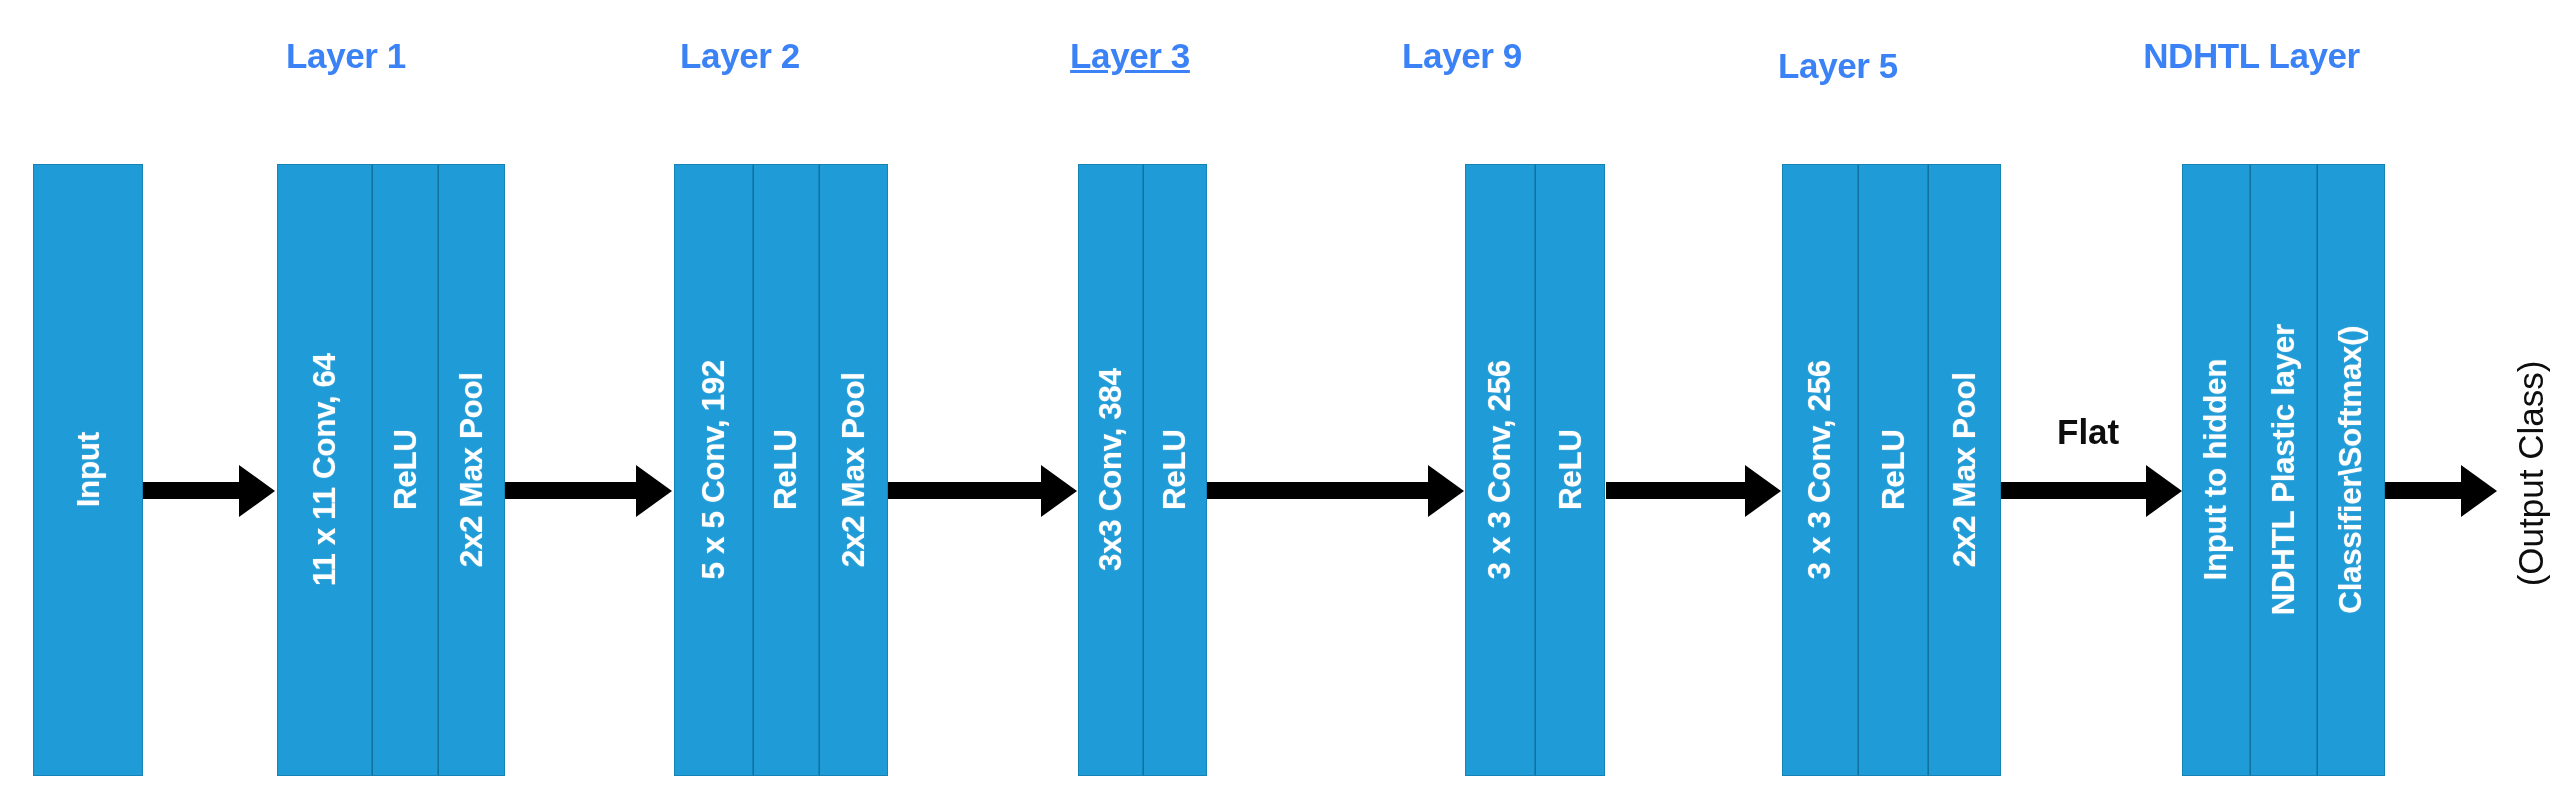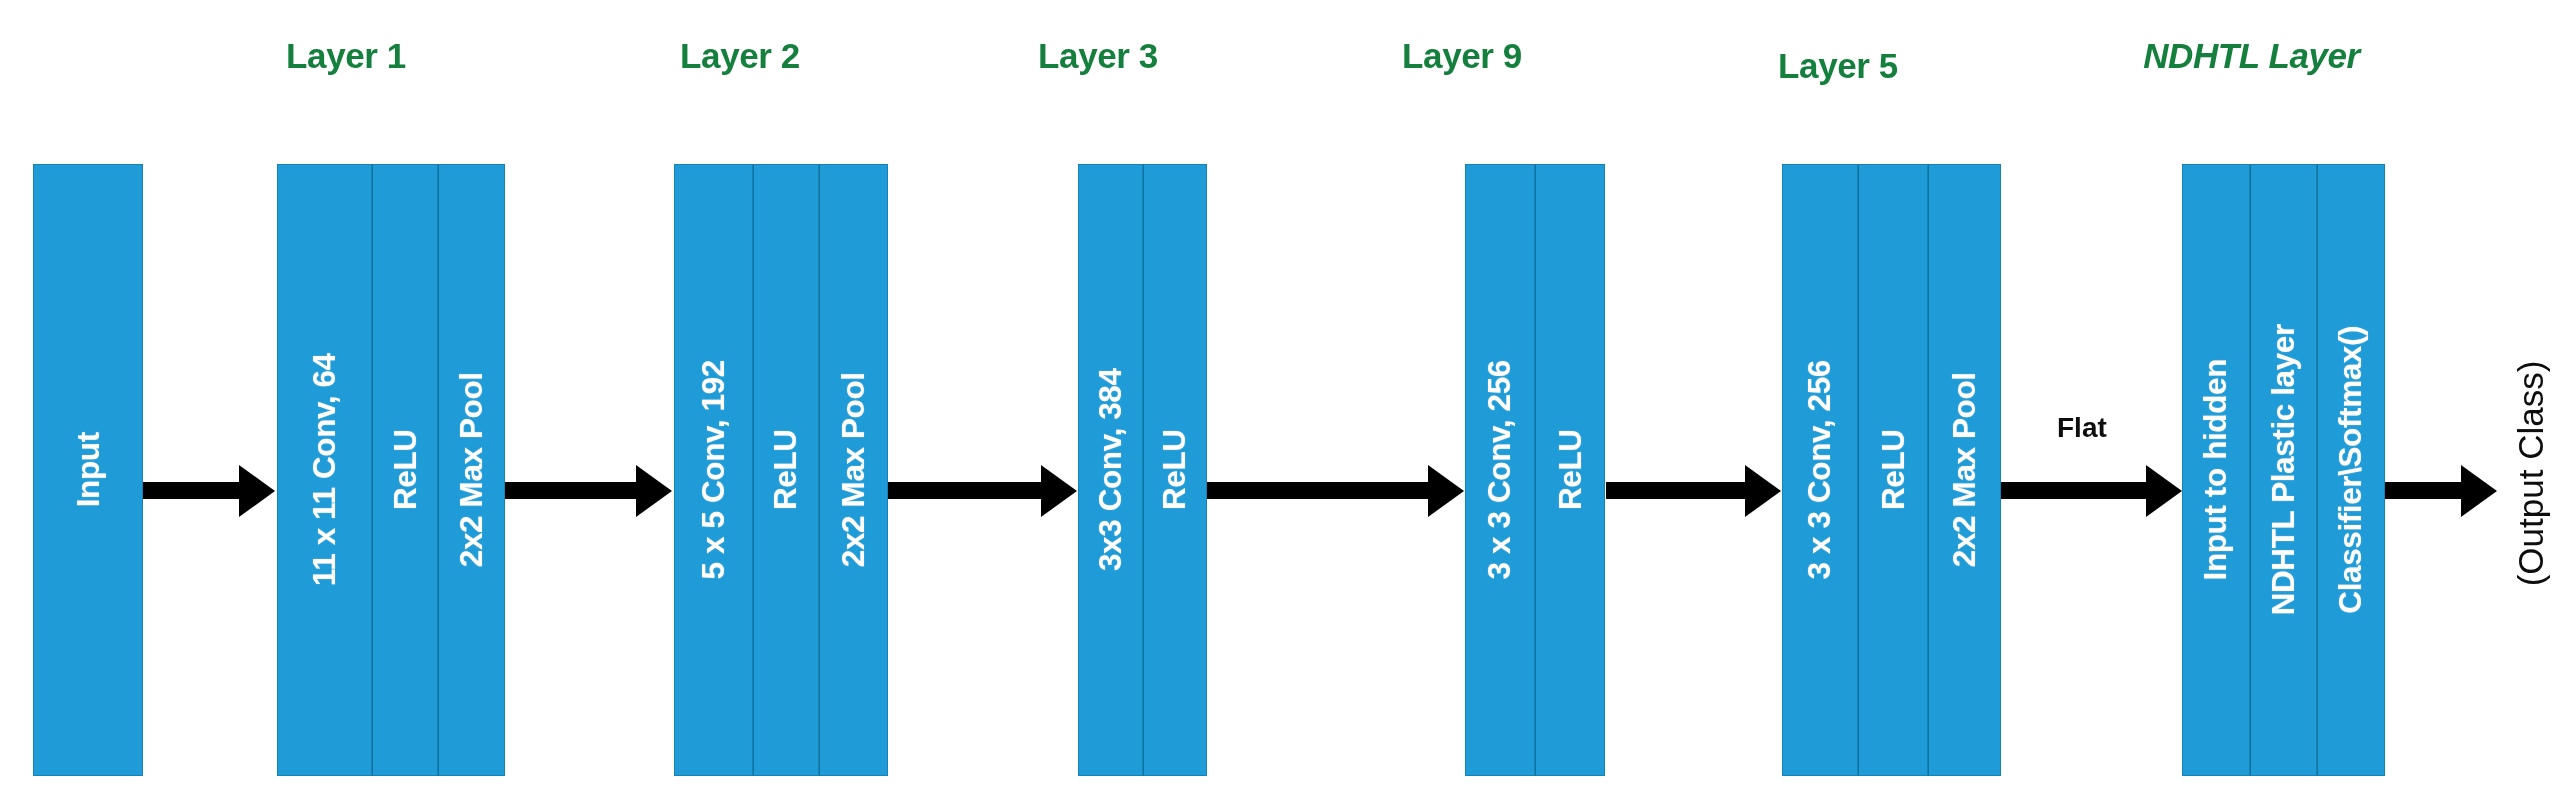--- a/index.html
+++ b/index.html
@@ -17,21 +17,21 @@
     background: #ffffff;
     overflow: hidden;
   }
 
   
   .layer-title {
     position: absolute;
     top: 38px;
     font-size: 35px;
     font-weight: bold;
-    color: #15803d;
+    color: #3b82f6;
     white-space: nowrap;
     text-align: center;
     letter-spacing: -0.4px;
     line-height: 1;
   }
 
   
   .block-group {
     position: absolute;
     top: 164px;
@@ -84,21 +84,21 @@
     height: 0;
     flex: 0 0 auto;
     border-top: 26px solid transparent;
     border-bottom: 26px solid transparent;
     border-left: 36px solid #000000;
   }
 
   
   .flat-label {
     position: absolute;
-    font-size: 28px;
+    font-size: 35px;
     font-weight: bold;
     color: #0d0d0d;
     white-space: nowrap;
     line-height: 1;
   }
 
   
   .output-label {
     position: absolute;
     font-size: 35px;
@@ -110,24 +110,24 @@
     line-height: 1;
   }
 </style>
 </head>
 <body>
 
 <div id="canvas">
 
   <div class="layer-title" style="left:236px; width:220px;">Layer 1</div>
   <div class="layer-title" style="left:630px; width:220px;">Layer 2</div>
-  <div class="layer-title" style="left:988px; width:220px;">Layer 3</div>
+  <div class="layer-title" style="left:1020px; width:220px;text-decoration:underline;">Layer 3</div>
   <div class="layer-title" style="left:1352px; width:220px;">Layer 9</div>
   <div class="layer-title" style="left:1728px; width:220px;margin-top:10px;">Layer 5</div>
-  <div class="layer-title" style="left:2094px; width:315px;font-style:italic;">NDHTL Layer</div>
+  <div class="layer-title" style="left:2094px; width:315px;">NDHTL Layer</div>
 
   <div class="block-group" style="left:33px; width:110px;">
     <div class="sub-block" style="flex:1;">
       <span class="vlabel">Input</span>
     </div>
   </div>
 
   <div class="arrow" style="left:143px; width:132px;">
     <div class="shaft"></div>
     <div class="head"></div>

